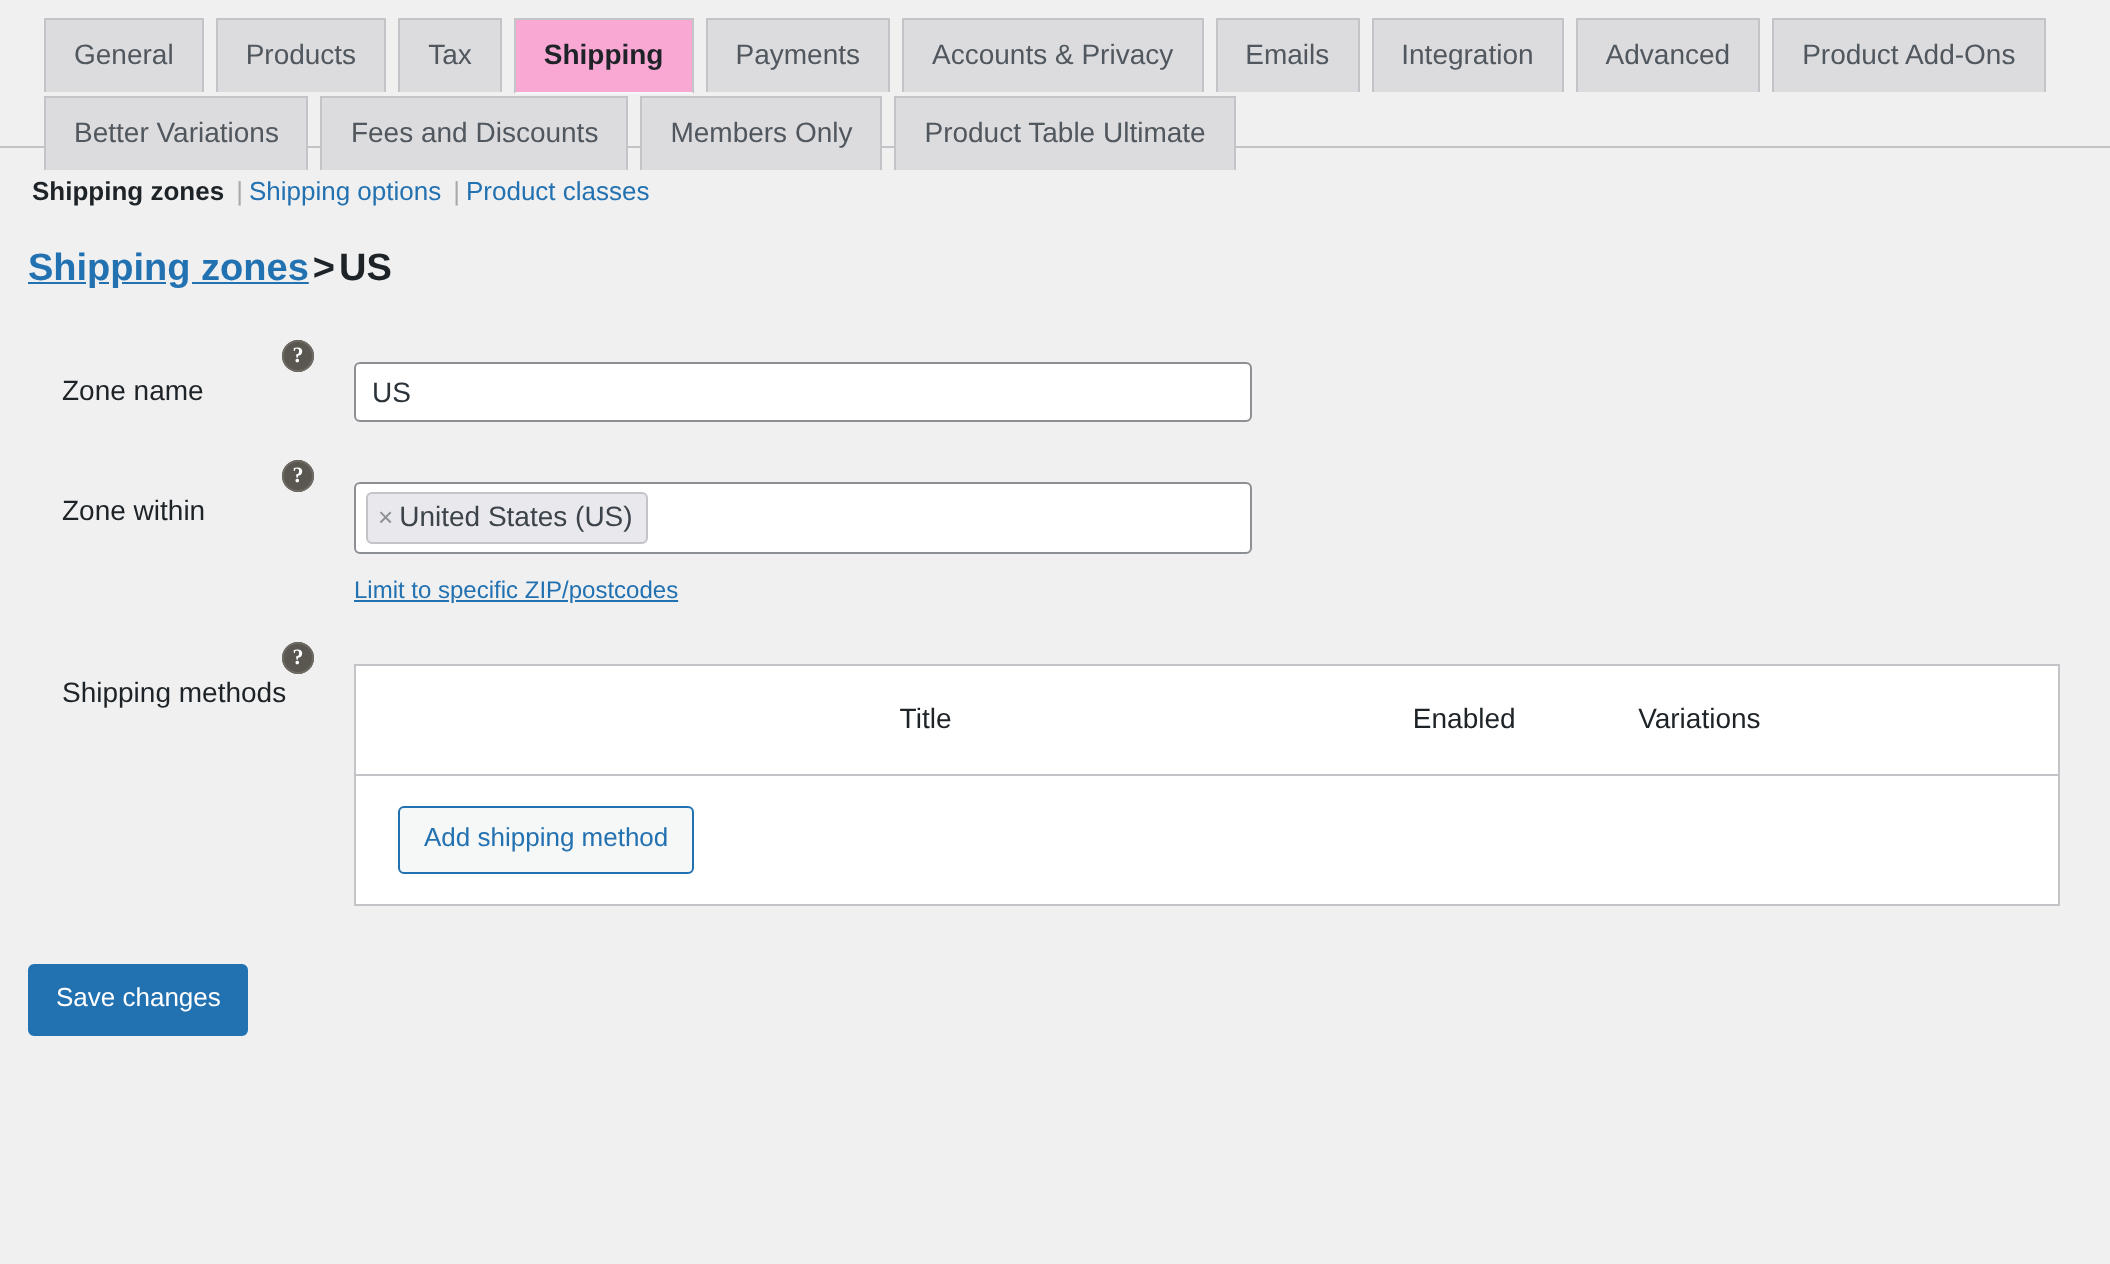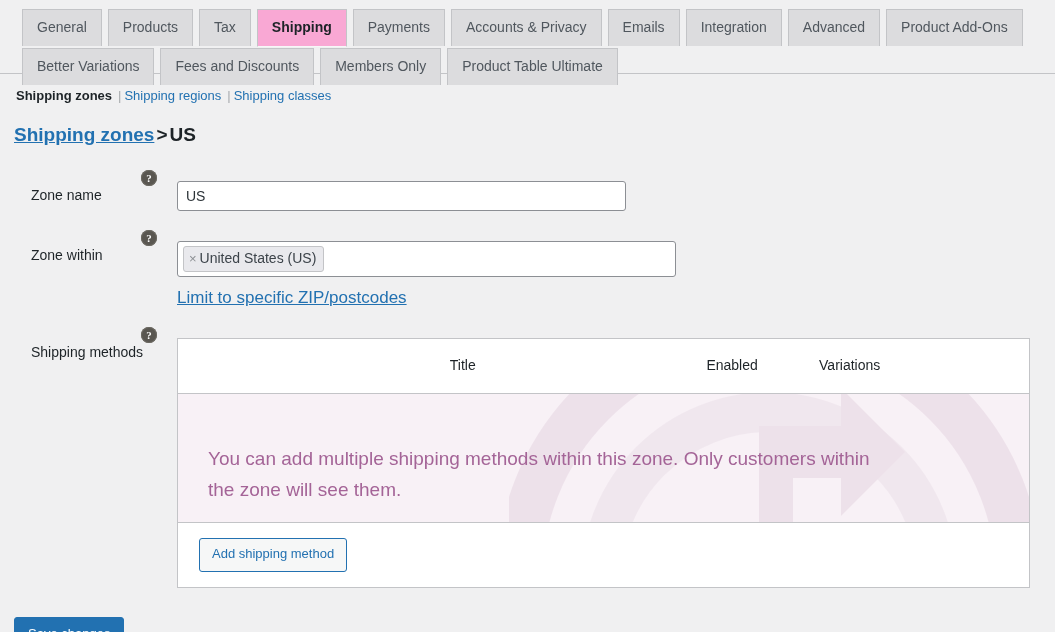--- a/index.html
+++ b/index.html
@@ -154,21 +154,21 @@
     font-family: "Liberation Sans", sans-serif;
     color: #2c3338;
     border: 1px solid #8c8f94;
     border-radius: 3px;
     background: #fff;
     outline: none;
   }
 
   .select2-container {
     display: block;
-    width: 499px;
+    width: 449px;
     min-height: 36px;
     box-sizing: border-box;
     border: 1px solid #8c8f94;
     border-radius: 3px;
     background: #fff;
     padding: 4px 5px;
   }
   .select2-token {
     display: inline-block;
     background: #e9e9ed;
@@ -183,21 +183,21 @@
   .select2-token .remove {
     color: #8c8f94;
     font-size: 13px;
     padding-right: 3px;
     cursor: pointer;
   }
 
   .limit-link {
     display: inline-block;
     margin-top: 11px;
-    font-size: 17px;
+    font-size: 12px;
     color: #2271b1;
     text-decoration: underline;
   }
 
   
   .wc-shipping-zone-methods {
     width: 853px;
     border: 1px solid #c3c4c7;
     border-radius: 2px;
     background: #fff;
@@ -281,21 +281,21 @@
   .submit-area { margin-top: 14px; }
 </style>
 </head>
 <body>
 
 <div class="nav-tab-wrapper">
   <a class="nav-tab">General</a><a class="nav-tab">Products</a><a class="nav-tab">Tax</a><a class="nav-tab nav-tab-active">Shipping</a><a class="nav-tab">Payments</a><a class="nav-tab">Accounts &amp; Privacy</a><a class="nav-tab">Emails</a><a class="nav-tab">Integration</a><a class="nav-tab">Advanced</a><a class="nav-tab">Product Add-Ons</a><br><a class="nav-tab row2">Better Variations</a><a class="nav-tab row2">Fees and Discounts</a><a class="nav-tab row2">Members Only</a><a class="nav-tab row2">Product Table Ultimate</a>
 </div>
 
 <ul class="subsubsub">
-  <li><a class="current">Shipping zones</a><span class="sep">|</span></li><li><a>Shipping regions</a><span class="sep">|</span></li><li><a>Shipping classes</a></li>
+  <li><a class="current">Shipping zones</a><span class="sep">|</span></li><li><a>Shipping options</a><span class="sep">|</span></li><li><a>Product classes</a></li>
 </ul>
 
 <h2 class="zone-title">
   <a href="#">Shipping zones</a><span class="crumb-sep">&gt;</span><span>US</span>
 </h2>
 
 <table class="form-table">
   <tbody>
 
     <tr class="row-zone-name">
@@ -332,34 +332,20 @@
         <table class="wc-shipping-zone-methods">
           <thead>
             <tr>
               <th class="col-sort"></th>
               <th class="col-title">Title</th>
               <th class="col-enabled">Enabled</th>
               <th class="col-desc">Variations</th>
             </tr>
           </thead>
           <tbody>
-            <tr>
-              <td class="wc-shipping-zone-blank" colspan="4">
-                <svg class="woo-watermark" viewBox="0 0 520 250" aria-hidden="true">
-                  <g fill="none" stroke="#e4d3e0" stroke-width="46">
-                    <path d="M10 250 A250 250 0 0 1 260 0 A250 250 0 0 1 510 250"></path>
-                  </g>
-                  <g fill="none" stroke="#eadfe8" stroke-width="40">
-                    <path d="M92 250 A168 168 0 0 1 260 82 A168 168 0 0 1 428 250"></path>
-                  </g>
-                  <path d="M250 96 L332 96 L332 58 L396 122 L332 186 L332 148 L284 148 L284 250 L250 250 Z" fill="#e4d3e0"></path>
-                </svg>
-                <div class="blank-inner">You can add multiple shipping methods within this zone. Only customers within the zone will see them.</div>
-              </td>
-            </tr>
             <tr class="wc-shipping-zone-add-row">
               <td colspan="4">
                 <button class="button-secondary" type="button">Add shipping method</button>
               </td>
             </tr>
           </tbody>
         </table>
       </td>
     </tr>
   </tbody>

